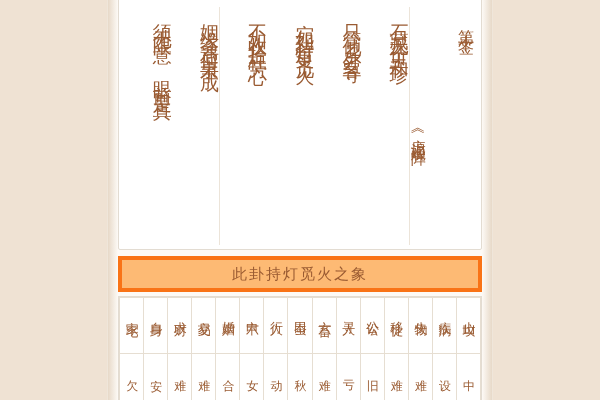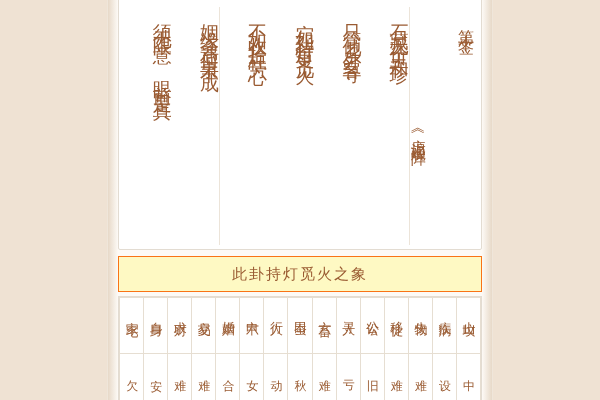--- a/index.html
+++ b/index.html
@@ -86,22 +86,22 @@
     margin-top: 4px;
     flex: 0 0 auto;
   }
   
   #interp-strip {
     position: absolute;
     left: 10px;
     top: 256px;
     width: 364px;
     height: 36px;
-    background: #fef9c3;
-    border: 1px solid #f97316;
+    background: #fdba74;
+    border: 4px solid #f97316;
     box-sizing: border-box;
     display: flex;
     align-items: center;
     justify-content: center;
     gap: 18px;
     color: #9a5b32;
     font-size: 15px;
     letter-spacing: 2px;
   }
   

